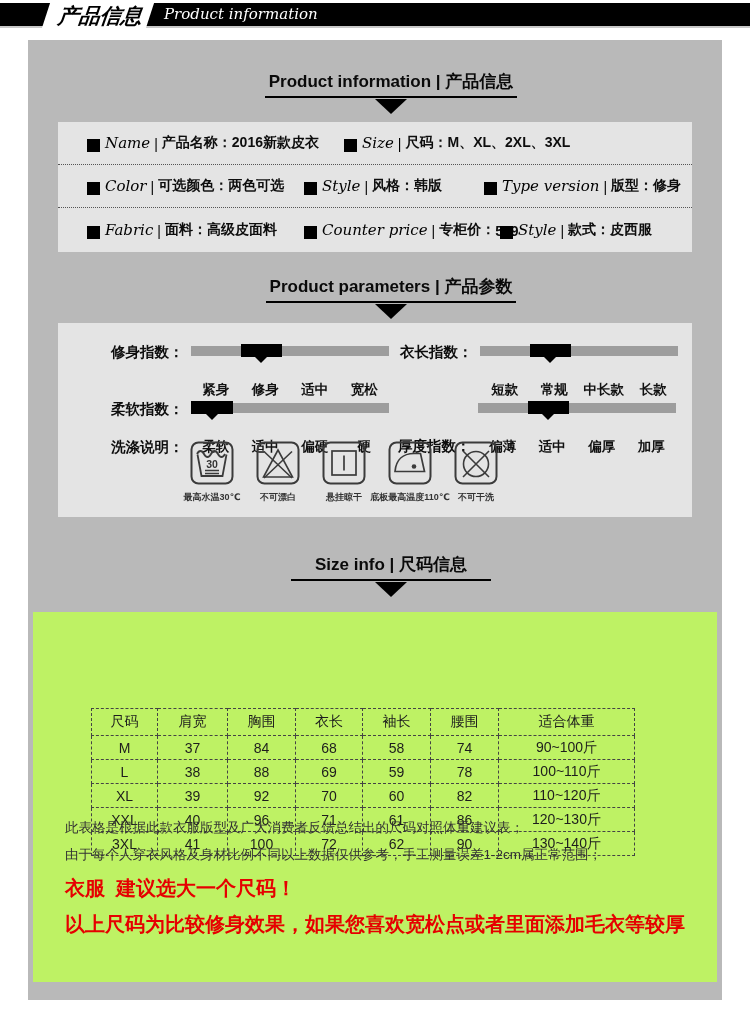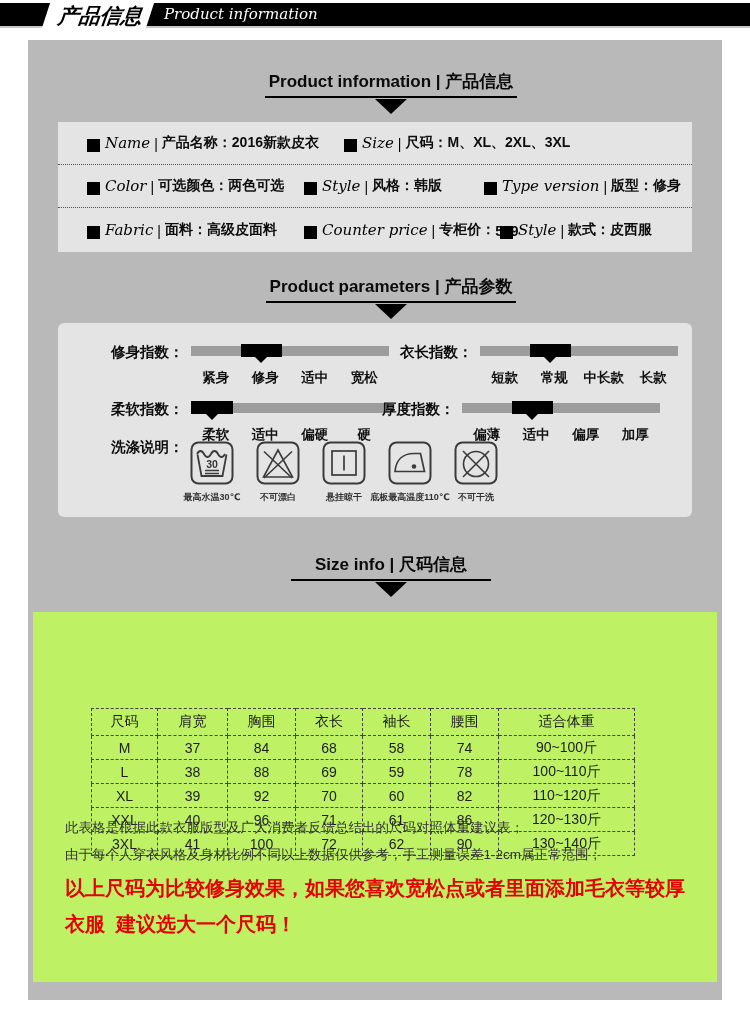--- a/index.html
+++ b/index.html
@@ -32,21 +32,21 @@
                  font-size:17px; font-weight:bold; color:#0a0a0a;
                  border-bottom:2px solid #000; white-space:nowrap; }
   .sec-head .tri { width:0; height:0; margin:1px auto 0;
                    border-left:16px solid transparent; border-right:16px solid transparent;
                    border-top:15px solid #000; }
   .h1 { top:30px; } .h2 { top:235px; } .h3 { top:513px; }
 
   
   .panel { position:absolute; background:#e4e4e4; }
   .panel1 { top:82px;  left:30px; width:634px; height:130px; }
-  .panel2 { top:283px; left:30px; width:634px; height:194px;border-radius:6px; }
+  .panel2 { top:283px; left:30px; width:634px; height:194px; }
   .panel3 { top:572px; left:5px;  width:684px; height:370px; background:#bef264; }
 
   
   .attr-row { display:flex; align-items:center; height:43px; padding-left:29px; }
   .attr-row.sep { border-bottom:1px dotted #555; }
   .attr-row.r3 { height:44px; }
   .attr { display:flex; align-items:flex-end; white-space:nowrap; }
   .r1 .attr:nth-child(1) { width:257px; }
   .r2 .attr:nth-child(1) { width:217px; }
   .r2 .attr:nth-child(2) { width:180px; }
@@ -54,29 +54,29 @@
   .r3 .attr:nth-child(2) { width:196px; }
   .sq { display:inline-block; width:13px; height:13px; background:#000; margin-right:5px; flex:none; }
   .aen { font-family:"DejaVu Serif","Liberation Serif",serif; font-style:italic;
          font-size:15px; color:#000; }
   .apipe { margin:0 4px; font-size:14px; color:#000; }
   .acn, .aval { font-size:14px; font-weight:bold; color:#0d0d0d; }
 
   
   .slider { position:absolute; display:flex; }
   .sl1 { left:53px;  top:20px; } .sl2 { left:53px;  top:77px; }
-  .sl3 { left:342px; top:20px; } .sl4 { left:324px; top:77px; }
+  .sl3 { left:342px; top:20px; } .sl4 { left:340px; top:77px;align-items:flex-end; }
   .slabel { width:80px; font-size:14.5px; font-weight:bold; color:#0d0d0d; flex:none; }
   .sbody { width:198px; }
   .sbar { position:relative; height:10px; background:#9d9d9d; margin-top:3px; }
   .sseg { position:absolute; top:-2px; height:13px; background:#000; }
   .snotch { position:absolute; left:50%; top:100%; margin-left:-6px; width:0; height:0;
             border-left:6px solid transparent; border-right:6px solid transparent;
             border-top:6px solid #000; }
-  .sopts { display:flex; margin-top:13px; }
+  .sopts { display:flex; margin-top:25px; }
   .sopts span { flex:1; text-align:center; font-size:13.5px; font-weight:bold; color:#111; }
 
   
   .care-label { position:absolute; left:53px; top:115px;
                 font-size:14.5px; font-weight:bold; color:#0d0d0d; }
   .care-icons { position:absolute; left:126px; top:118px; display:flex;margin-left:6px; }
   .wicon { position:relative; width:44px; height:64px; margin-right:22px; }
   .wicon svg { display:block; }
   .wlabel { position:absolute; top:50px; left:50%; transform:translateX(-50%);
             white-space:nowrap; font-size:9px; font-weight:bold; color:#333; }
@@ -365,18 +365,18 @@
           <td>130~140斤</td>
         </tr>
       </tbody>
     </table>
 
     <div class="notes">
       <p>此表格是根据此款衣服版型及广大消费者反馈总结出的尺码对照体重建议表；</p>
       <p>由于每个人穿衣风格及身材比例不同以上数据仅供参考，手工测量误差1-2cm属正常范围；</p>
     </div>
     <div class="warn">
+      <p>衣服  建议选大一个尺码！</p>
       <p>以上尺码为比较修身效果，如果您喜欢宽松点或者里面添加毛衣等较厚</p>
-      <p>衣服  建议选大一个尺码！</p>
     </div>
   </div>
 
 </div>
 
 </body></html>

